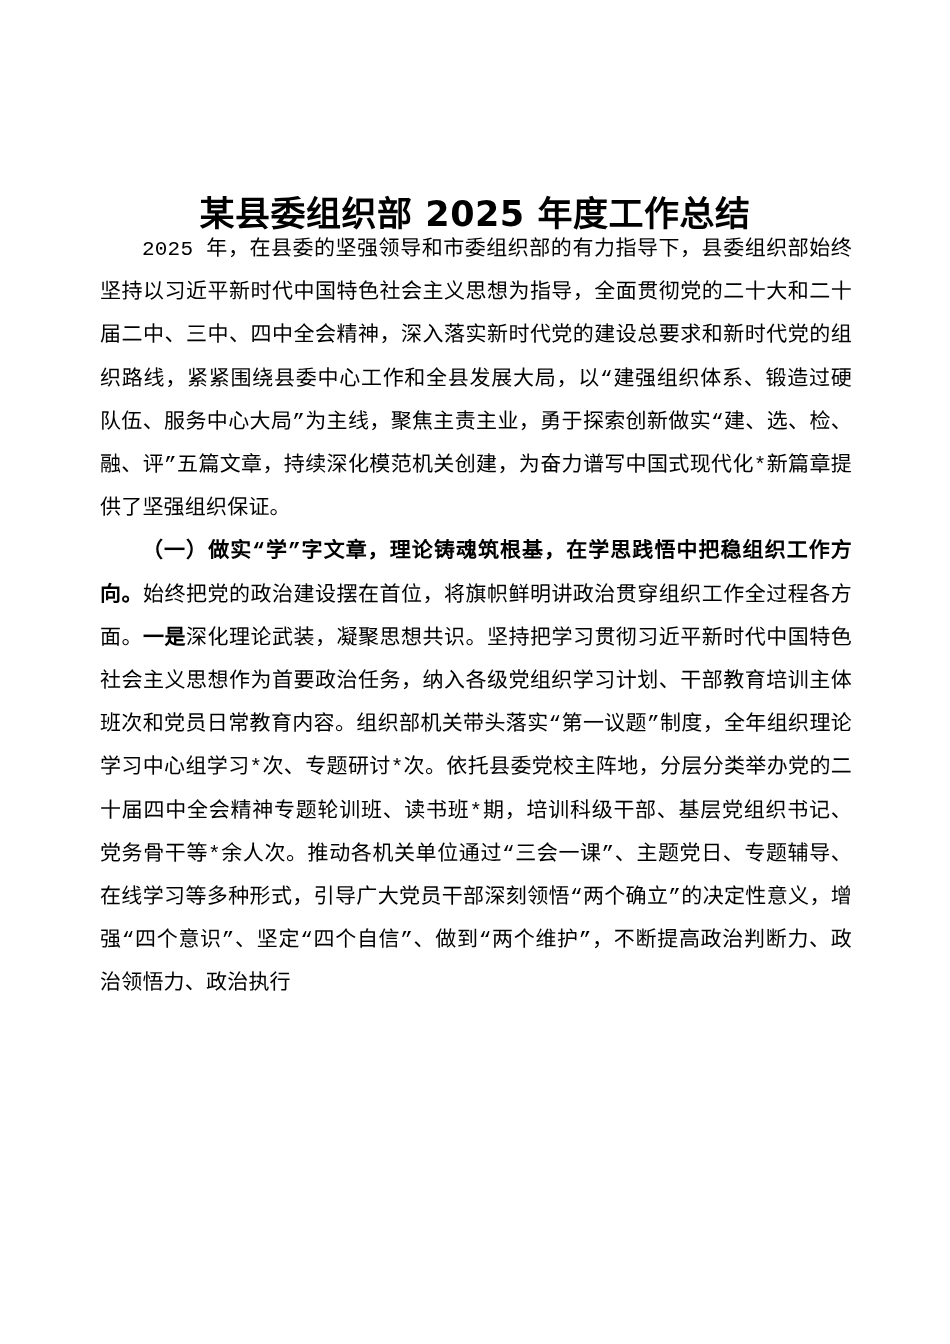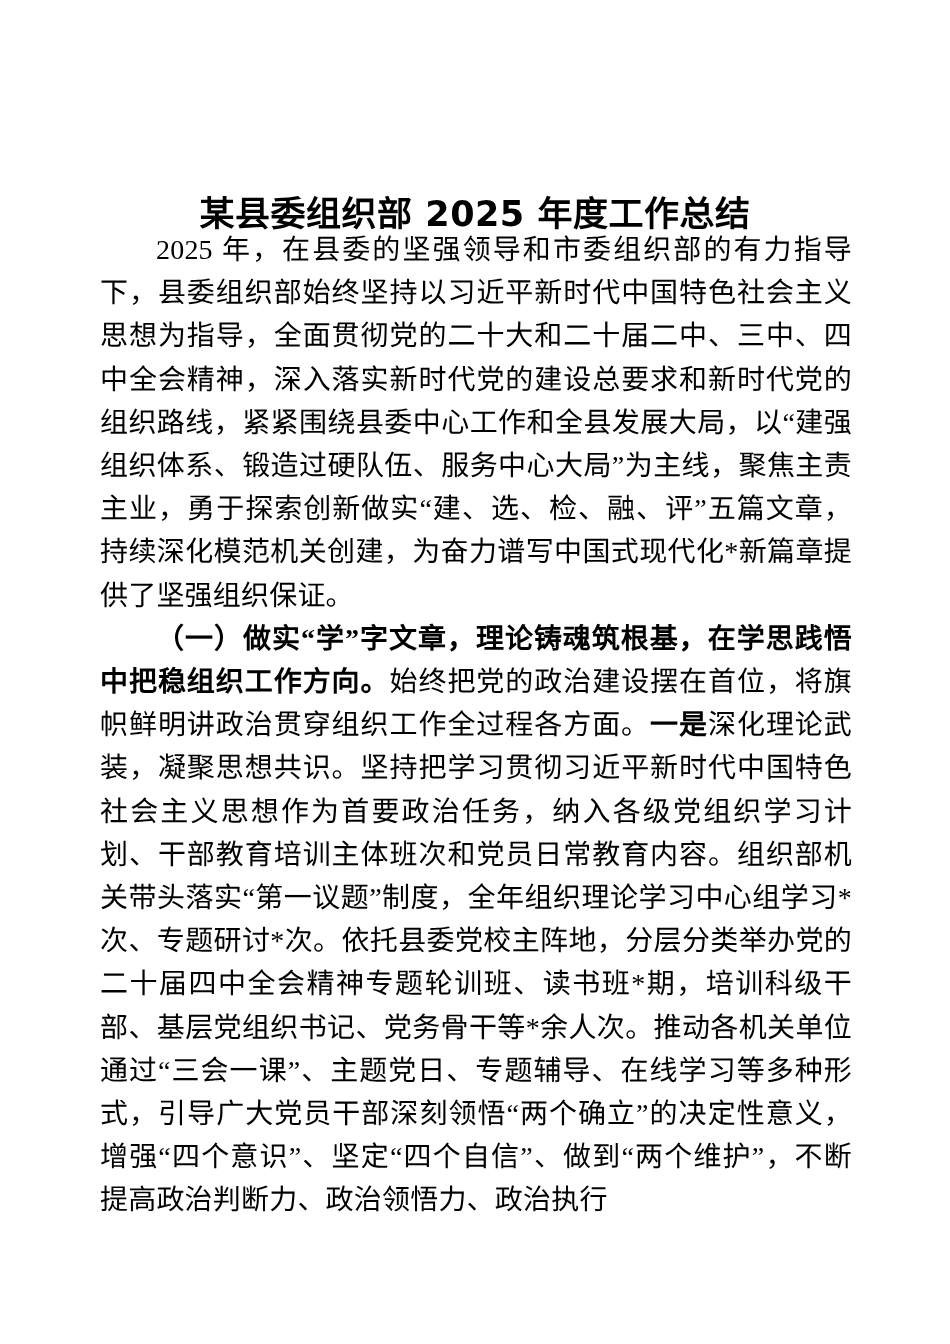--- a/index.html
+++ b/index.html
@@ -46,27 +46,27 @@
   .body-wrap {
     position: absolute;
     top: 228px;
     left: 100px;
     width: 752px;
   }
 
   p.para {
     margin: 0;
     padding: 0;
-    font-size: 28px;
+    font-size: 21px;
     line-height: 43.2px;
     text-align: justify;
     text-justify: inter-character;
     text-indent: 2em;
     letter-spacing: 0.2px;
-    font-family: Liberation Serif, serif;
+    font-family: Liberation Mono, monospace;
     font-weight: normal;
     word-break: break-all;
   }
 
   p.para.heading {
     font-weight: bold;
   }
 
   
   .b {

